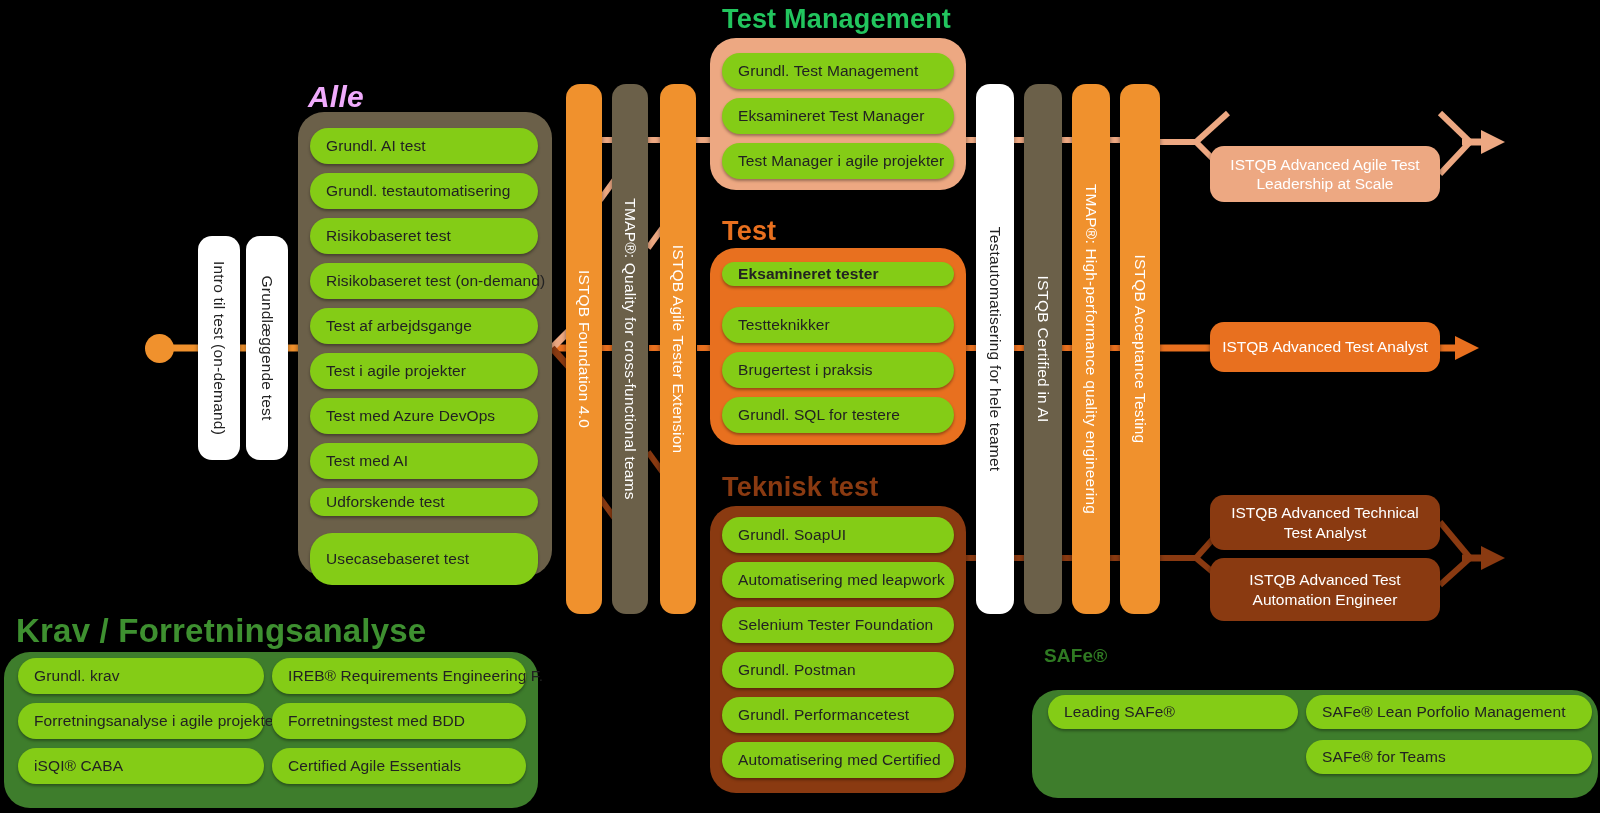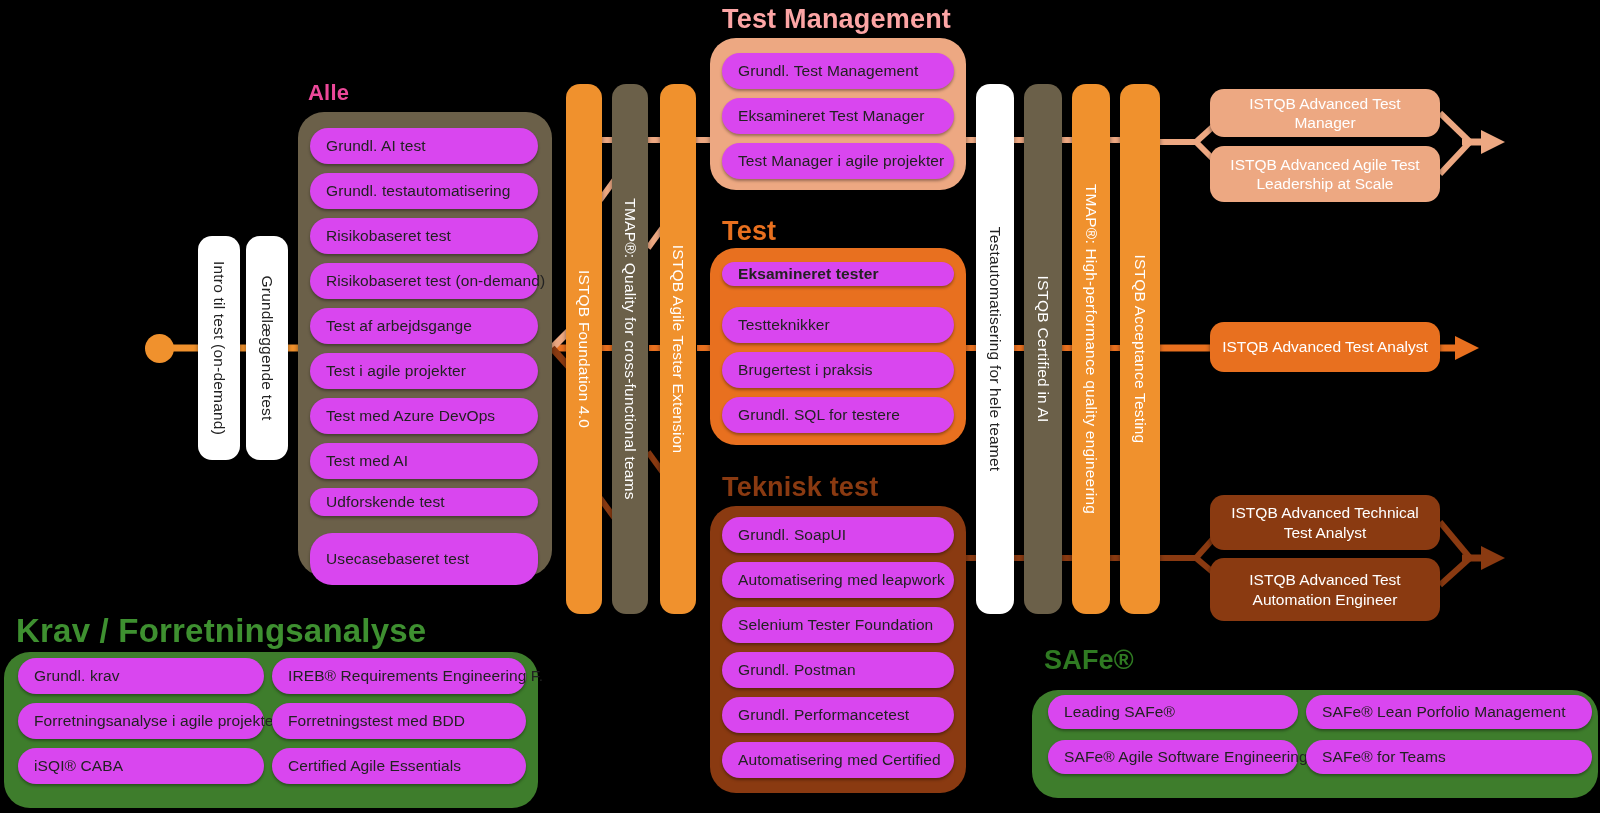--- a/index.html
+++ b/index.html
@@ -7,21 +7,21 @@
     width: 1600px; height: 813px;
     background: #000000;
     font-family: "Liberation Sans", sans-serif;
     overflow: hidden;
   }
   #stage { position: relative; width: 1600px; height: 813px; }
 
   
   .pill {
     position: absolute;
-    background: #d946ef;
+    background: #84cc16;
     border-radius: 22px;
     display: flex;
     align-items: center;
     padding: 0 16px;
     font-size: 15.5px;
     color: #222222;
     letter-spacing: .1px;
     box-shadow: 0 2px 3px rgba(0,0,0,.35);
     white-space: nowrap;
   }
@@ -35,26 +35,26 @@
   .grp-krav   { background: #3E7D2C; }
   .grp-safe   { background: #3E7D2C; }
 
   
   .heading {
     position: absolute;
     font-weight: 700;
     letter-spacing: .2px;
     white-space: nowrap;
   }
-  .h-alle { color: #ec4899; font-size: 22px; }
-  .h-tm   { color: #fca5a5; font-size: 27px; }
+  .h-alle { color: #f0abfc; font-size: 30px; font-style: italic; }
+  .h-tm   { color: #22c55e; font-size: 27px; }
   .h-test { color: #E8701F; font-size: 27px; }
   .h-tek  { color: #8A3A11; font-size: 27px; }
   .h-krav { color: #3E9030; font-size: 33px; }
-  .h-safe { color: #2F7A22; font-size: 27px; }
+  .h-safe { color: #2F7A22; font-size: 19px; }
 
   
   .vbar {
     position: absolute;
     border-radius: 14px;
     box-shadow: 0 2px 4px rgba(0,0,0,.45);
     display: flex;
     align-items: center;
     justify-content: center;
     overflow: hidden;
@@ -266,23 +266,20 @@
   <div class="vbar vbar-taupe" style="left:1024px; top:84px; width:38px; height:530px;">
     <span>ISTQB Certified in AI</span>
   </div>
   <div class="vbar vbar-orange" style="left:1072px; top:84px; width:38px; height:530px;">
     <span>TMAP®: High-performance quality engineering</span>
   </div>
   <div class="vbar vbar-orange" style="left:1120px; top:84px; width:40px; height:530px;">
     <span>ISTQB Acceptance Testing</span>
   </div>
 
-  <div class="outcome oc-salmon" style="left:1210px; top:89px; width:230px; height:48px;">
-    <span>ISTQB Advanced Test Manager</span>
-  </div>
   <div class="outcome oc-salmon" style="left:1210px; top:146px; width:230px; height:56px;">
     <span>ISTQB Advanced Agile Test Leadership at Scale</span>
   </div>
 
   <div class="outcome oc-orange" style="left:1210px; top:322px; width:230px; height:50px;">
     <span>ISTQB Advanced Test Analyst</span>
   </div>
 
   <div class="outcome oc-brown" style="left:1210px; top:495px; width:230px; height:55px;">
     <span>ISTQB Advanced Technical Test Analyst</span>
@@ -313,23 +310,20 @@
   <div class="pill" style="left:272px; top:748px; width:254px; height:36px;">
     <span>Certified Agile Essentials</span>
     </div>
 
   <div class="heading h-safe" style="left:1044px; top:645px;">SAFe®</div>
   <div class="group grp-safe" style="left:1032px; top:690px; width:566px; height:108px;"></div>
 
   <div class="pill" style="left:1048px; top:695px; width:250px; height:34px;">
     <span>Leading SAFe®</span>
     </div>
-  <div class="pill" style="left:1048px; top:740px; width:250px; height:34px;">
-    <span>SAFe® Agile Software Engineering</span>
-    </div>
 
   <div class="pill" style="left:1306px; top:695px; width:286px; height:34px;">
     <span>SAFe® Lean Porfolio Management</span>
     </div>
   <div class="pill" style="left:1306px; top:740px; width:286px; height:34px;">
     <span>SAFe® for Teams</span>
     </div>
 
 </div>
 

